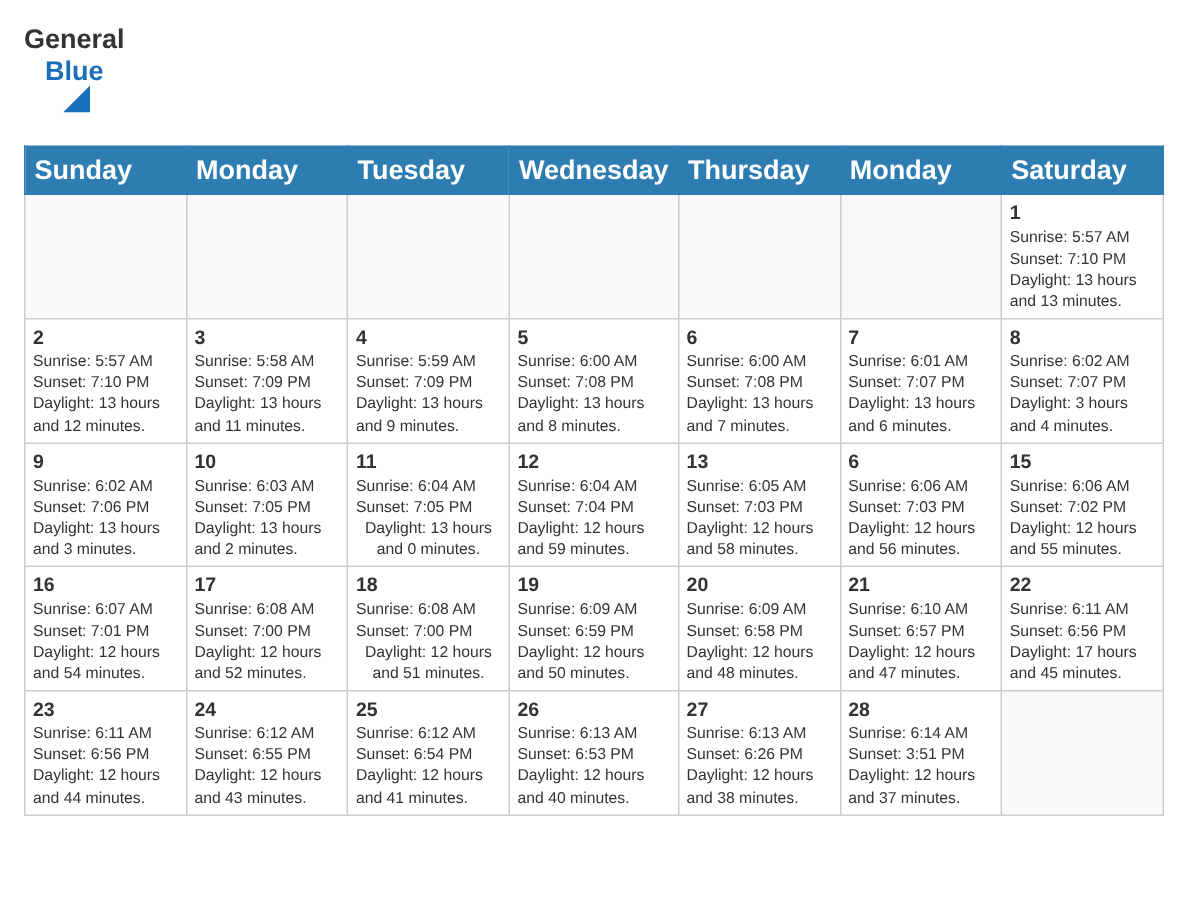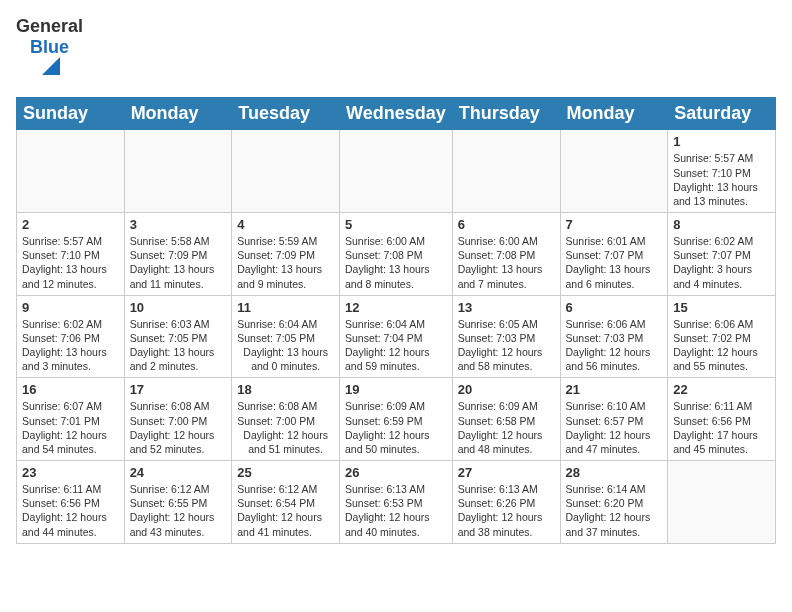--- a/index.html
+++ b/index.html
@@ -273,19 +273,19 @@
         </td>
         <td>
           <span class="day-num">27</span>
           <div style="line-height: 1.35;">Sunrise: 6:13 AM</div>
           <div style="line-height: 1.35;">Sunset: 6:26 PM</div>
           <div style="line-height: 1.35;">Daylight: 12 hours and 38 minutes.</div>
         </td>
         <td>
           <span class="day-num">28</span>
           <div style="line-height: 1.35;">Sunrise: 6:14 AM</div>
-          <div style="line-height: 1.35;">Sunset: 6:20 PM</div>
+          <div style="line-height: 1.35;">Sunset: 3:51 PM</div>
           <div style="line-height: 1.35;">Daylight: 12 hours and 37 minutes.</div>
         </td>
         <td class="cell-empty"></td>
       </tr>
     </tbody>
 </table>
 
 </body></html>

